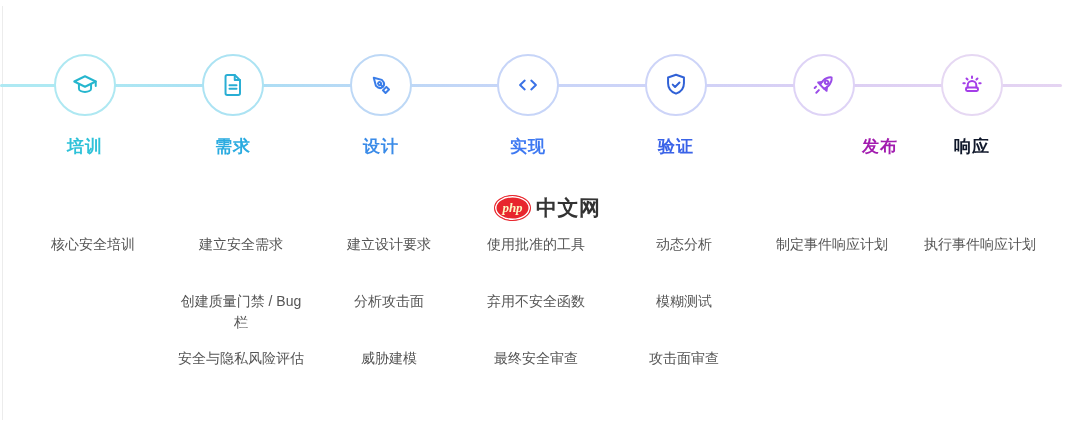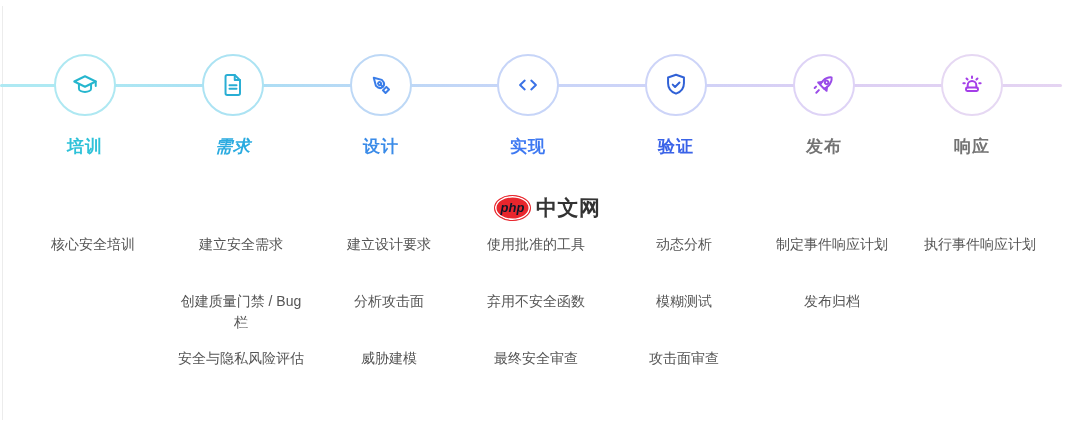--- a/index.html
+++ b/index.html
@@ -17,22 +17,22 @@
   .stage-label{position:absolute;top:135px;left:0;width:100%;text-align:center;
     font-size:17px;font-weight:700;letter-spacing:1px;}
   .items{position:absolute;top:228px;left:8px;width:100%;}
   .item-cell{height:57px;box-sizing:border-box;padding-top:6px;display:flex;
     justify-content:center;align-items:flex-start;}
   .item-cell span{display:inline-block;max-width:134px;text-align:center;
     font-size:14px;line-height:1.5;color:#555555;}
   .watermark{position:absolute;left:494px;top:194px;height:27px;display:flex;
     align-items:center;gap:5px;z-index:3;}
   .php-badge{width:37px;height:26px;border-radius:50%;background:#e8262d;border:1px solid #e8262d;
-    box-shadow:inset 0 0 0 1.5px #ffffff;color:#0f172a;font-weight:700;font-style:italic;
-    font-size:13px;display:flex;align-items:center;justify-content:center;box-sizing:border-box;}
+    box-shadow:inset 0 0 0 1.5px #ffffff;color:#fef9c3;font-weight:700;font-style:italic;
+    font-size:13px;display:flex;align-items:center;justify-content:center;box-sizing:border-box;font-family:Liberation Serif, serif;}
   .wm-text{font-size:21px;font-weight:700;color:#333333;letter-spacing:.5px;}
 </style>
 </head>
 <body>
 
 <div class="canvas">
 
   <div class="edge-line"></div>
   <div class="connector"></div>
 
@@ -59,21 +59,21 @@
   </div>
 
   <div class="col" style="left:233px">
     <div class="node" style="border-color: rgb(172, 227, 243);">
       <svg class="icon" viewBox="0 0 24 24" style="stroke: rgb(41, 174, 212);">
         <path d="M7 3.5h6.5L18 7.8v11.2c0 .8-.6 1.5-1.4 1.5H7c-.8 0-1.4-.7-1.4-1.5V5c0-.8.6-1.5 1.4-1.5z"></path>
         <path d="M13.5 3.5v4.3H18"></path>
         <path d="M9 12.2h6M9 15.2h6"></path>
       </svg>
     </div>
-    <div class="stage-label" style="color: rgb(42, 171, 224); font-style: italic;">需求</div>
+    <div class="stage-label" style="color: rgb(42, 171, 224);">需求</div>
     <div class="items">
       <div class="item-cell">
           <span>建立安全需求</span>
         </div>
       <div class="item-cell">
           <span>创建质量门禁 / Bug 栏</span>
         </div>
       <div class="item-cell">
           <span>安全与隐私风险评估</span>
         </div>
@@ -153,44 +153,41 @@
         <g transform="rotate(45 12 12)">
           <path d="M12 2.8c2.2 1.8 3.2 4.4 3.2 7.2 0 1.7-.4 3.2-.9 4.2H9.7c-.5-1-.9-2.5-.9-4.2 0-2.8 1-5.4 3.2-7.2z"></path>
           <circle cx="12" cy="8.8" r="1.5"></circle>
           <path d="M8.8 11.6l-1.9 2.4h2.2"></path>
           <path d="M15.2 11.6l1.9 2.4h-2.2"></path>
         </g>
         <path d="M7.6 16.4l-2.2 2.2"></path>
         <path d="M5.2 13.4l-1.2 1.2"></path>
       </svg>
     </div>
-    <div class="stage-label" style="color: #737373;">发布</div>
+    <div class="stage-label" style="color: #a21caf; text-align: right;">发布</div>
     <div class="items">
       <div class="item-cell">
           <span>制定事件响应计划</span>
-        </div>
-      <div class="item-cell">
-          <span>发布归档</span>
         </div>
     </div>
   </div>
 
   <div class="col" style="left:972px">
     <div class="node" style="border-color: rgb(230, 216, 243);">
       <svg class="icon" viewBox="0 0 24 24" style="stroke: rgb(164, 62, 232);">
         <path d="M8.3 14.2v-2a3.7 3.7 0 0 1 7.4 0v2"></path>
         <rect x="6.9" y="14.2" width="10.2" height="2.9" rx="1"></rect>
         <path d="M12 5.9V4.6"></path>
         <path d="M8.2 7.3L7.3 6.4"></path>
         <path d="M15.8 7.3l.9-.9"></path>
         <path d="M5.8 10.4H4.6"></path>
         <path d="M18.2 10.4h1.2"></path>
       </svg>
     </div>
-    <div class="stage-label" style="color: #737373;">响应</div>
+    <div class="stage-label" style="color: #0f172a;">响应</div>
     <div class="items">
       <div class="item-cell">
           <span>执行事件响应计划</span>
         </div>
       <div class="item-cell">
           <span></span>
         </div>
       <div class="item-cell">
           <span></span>
         </div>

